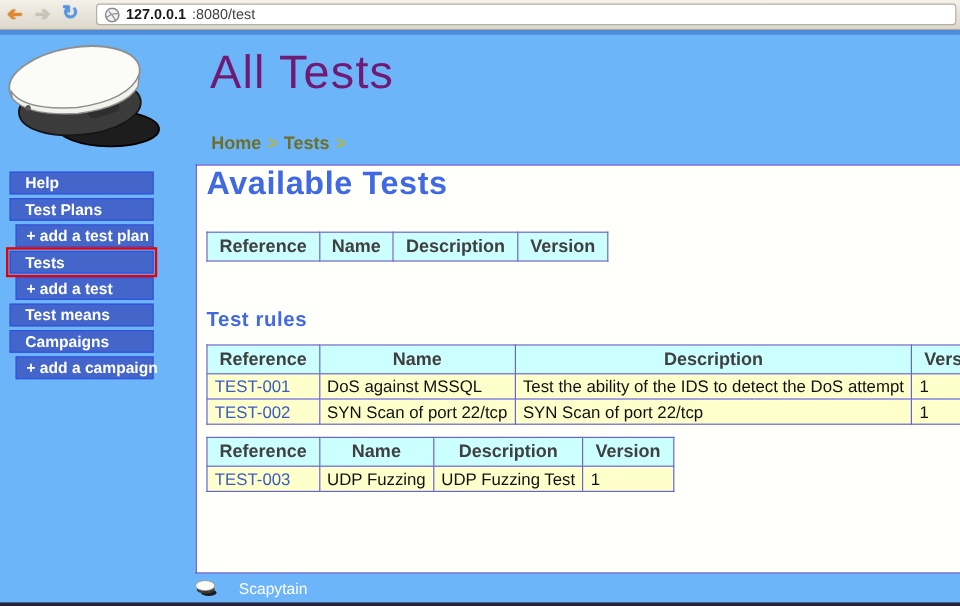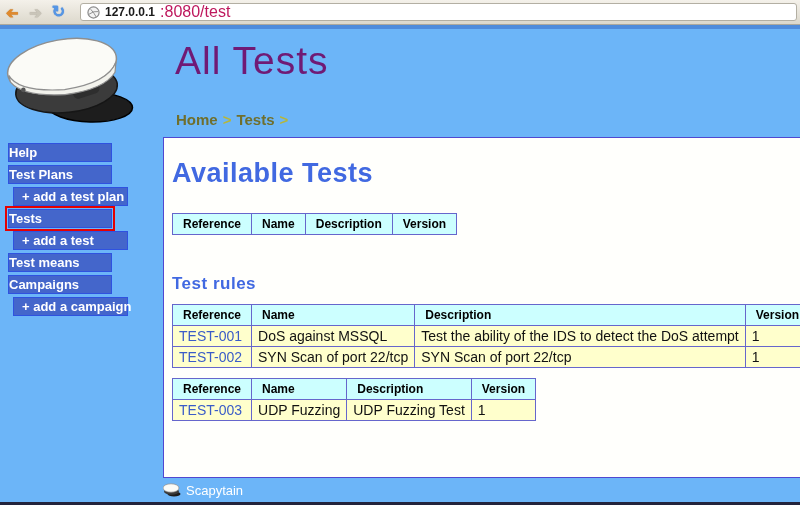--- a/index.html
+++ b/index.html
@@ -15,21 +15,21 @@
   .nav-btn { width:19px; height:19px; display:flex; align-items:center;
     justify-content:center; font-size:15px; font-weight:bold; cursor:default;
     line-height:1; }
   .back-glyph  { color:#E08A2E; transform:scaleX(-1); text-shadow:0 0 1px #b06a1a; }
   .fwd-glyph   { color:#C9C5B9; text-shadow:0 0 1px #a9a599; }
   .reload-glyph{ color:#5596E6; font-size:16px; text-shadow:0 0 1px #3a77c6; }
   .url-box { flex:1; height:18px; background:#fff; border:1px solid #B3AFA3;
     border-radius:3px; display:flex; align-items:center; gap:5px;
     padding:0 6px; margin-left:8px; }
   .url-box .host { font-size:12px; color:#1a1a1a; font-weight:bold; }
-  .url-box .path { font-size:16px; color:#be185d; }
+  .url-box .path { font-size:12px; color:#404040; }
 
   
   .page { position:absolute; left:0; top:25px; width:800px; height:480px;
     background:var(--page-bg,#6CB5F8); }
   .top-strip { position:absolute; left:0; top:0; width:100%; height:4px;
     background:#4F8CDB; }
   .bottom-strip { position:absolute; left:0; bottom:0; width:100%; height:3px;
     background:#23233C; }
 
   .logo { position:absolute; left:4px; top:4px; }
@@ -37,49 +37,49 @@
   .page-title { position:absolute; left:175px; top:14px; color:#701a75;
     font-size:39px; letter-spacing:1px; }
 
   .breadcrumb { position:absolute; left:176px; top:86px; font-size:15px;
     font-weight:bold; }
   .crumb { color:var(--crumb,#6F6F2D); cursor:pointer;margin-top:44px; }
   .crumb-sep { color:var(--crumb-sep,#B5B63C); padding:0 5px; }
 
   
   .sidebar { position:absolute; left:8px; top:118px; width:121px; }
-  .side-item { width:104px; height:19px; line-height:18px; margin-bottom:3px;
+  .side-item { width:120px; height:19px; line-height:18px; margin-bottom:3px;
     background:var(--side-bg,#4466CB); border:1px solid var(--side-border,#2F52E0);
-    color:#fff; font-size:13px; font-weight:bold; padding-left:0;
+    color:#fff; font-size:13px; font-weight:bold; padding-left:12px;
     white-space:nowrap; cursor:pointer; }
   .side-item.sub { width:115px; margin-left:5px; padding-left:8px; }
   .side-item.highlight { outline:2px solid var(--highlight,#E60000);
     outline-offset:1px; }
 
   
   .content { position:absolute; left:163px; top:112px; width:637px; height:341px;
     background:#FFFFFC; border:1px solid #5048D0; border-right:none;
     padding:0 8px; overflow:hidden; }
   h1.avail { font-size:27px; font-weight:bold; color:var(--accent,#4169E1);
-    margin-top:20px; letter-spacing:0.5px; }
+    letter-spacing:0.5px; }
   h2.section { font-size:17px; font-weight:bold; color:var(--accent,#4169E1);
     margin-top:39px; letter-spacing:0.5px; }
   table { border-collapse:collapse; table-layout:fixed; margin-top:10px; }
   table.summary { margin-top:24px; }
   th { background:var(--th-bg,#CCFFFF); border:1px solid var(--tbl-border,#6666CC);
-    font-size:12px; font-weight:bold; color:#000000; padding:3px 10px;
-    text-align:left; white-space:nowrap; overflow:hidden; }
+    font-size:15px; font-weight:bold; color:#404040; padding:3px 10px;
+    text-align:center; white-space:nowrap; overflow:hidden; }
   td { background:var(--td-bg,#FFFFCC); border:1px solid var(--tbl-border,#6666CC);
     font-size:14px; color:#111; padding:2px 6px; text-align:left;
     white-space:nowrap; overflow:hidden; }
   td.ref-link { color:var(--link,#3A5CC8); cursor:pointer; }
 
   
   .footer { position:absolute; left:0; top:453px; width:800px; height:24px;
-    display:flex; align-items:center; padding-left:163px; gap:5px; }
+    display:flex; align-items:center; padding-left:163px; gap:18px; }
   .footer .brand { color:#fff; font-size:13px; }
 </style>
 </head>
 <body>
 
 <div class="toolbar">
   <div class="nav-btn">
       <span class="back-glyph">➔</span>
     </div>
   <div class="nav-btn">

